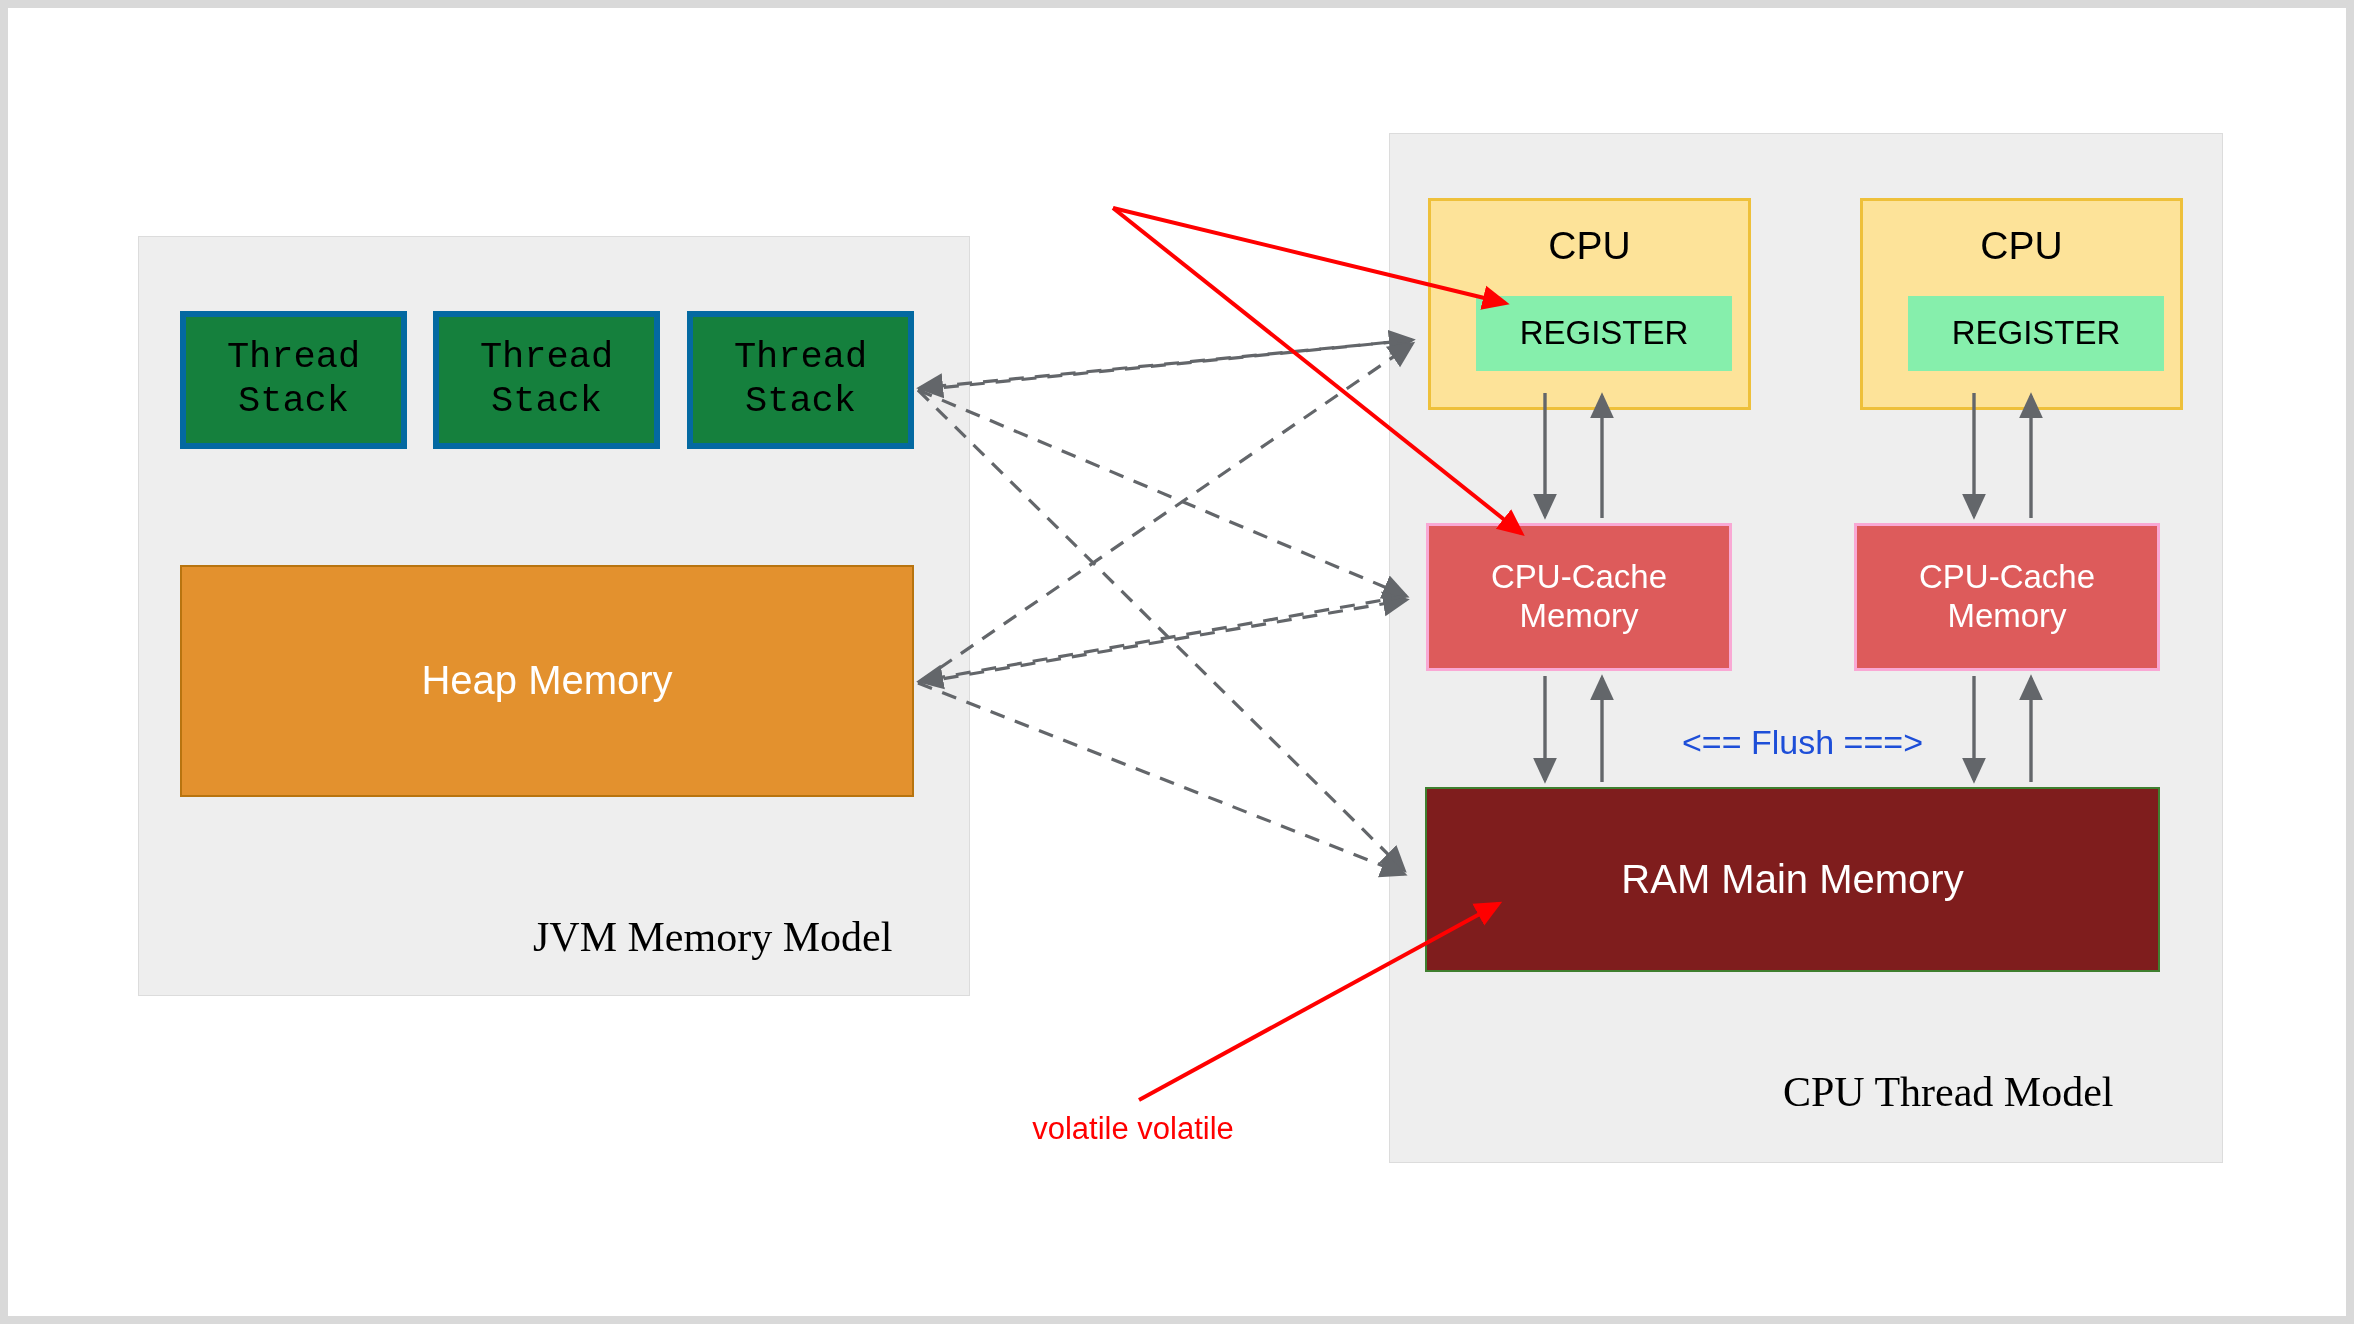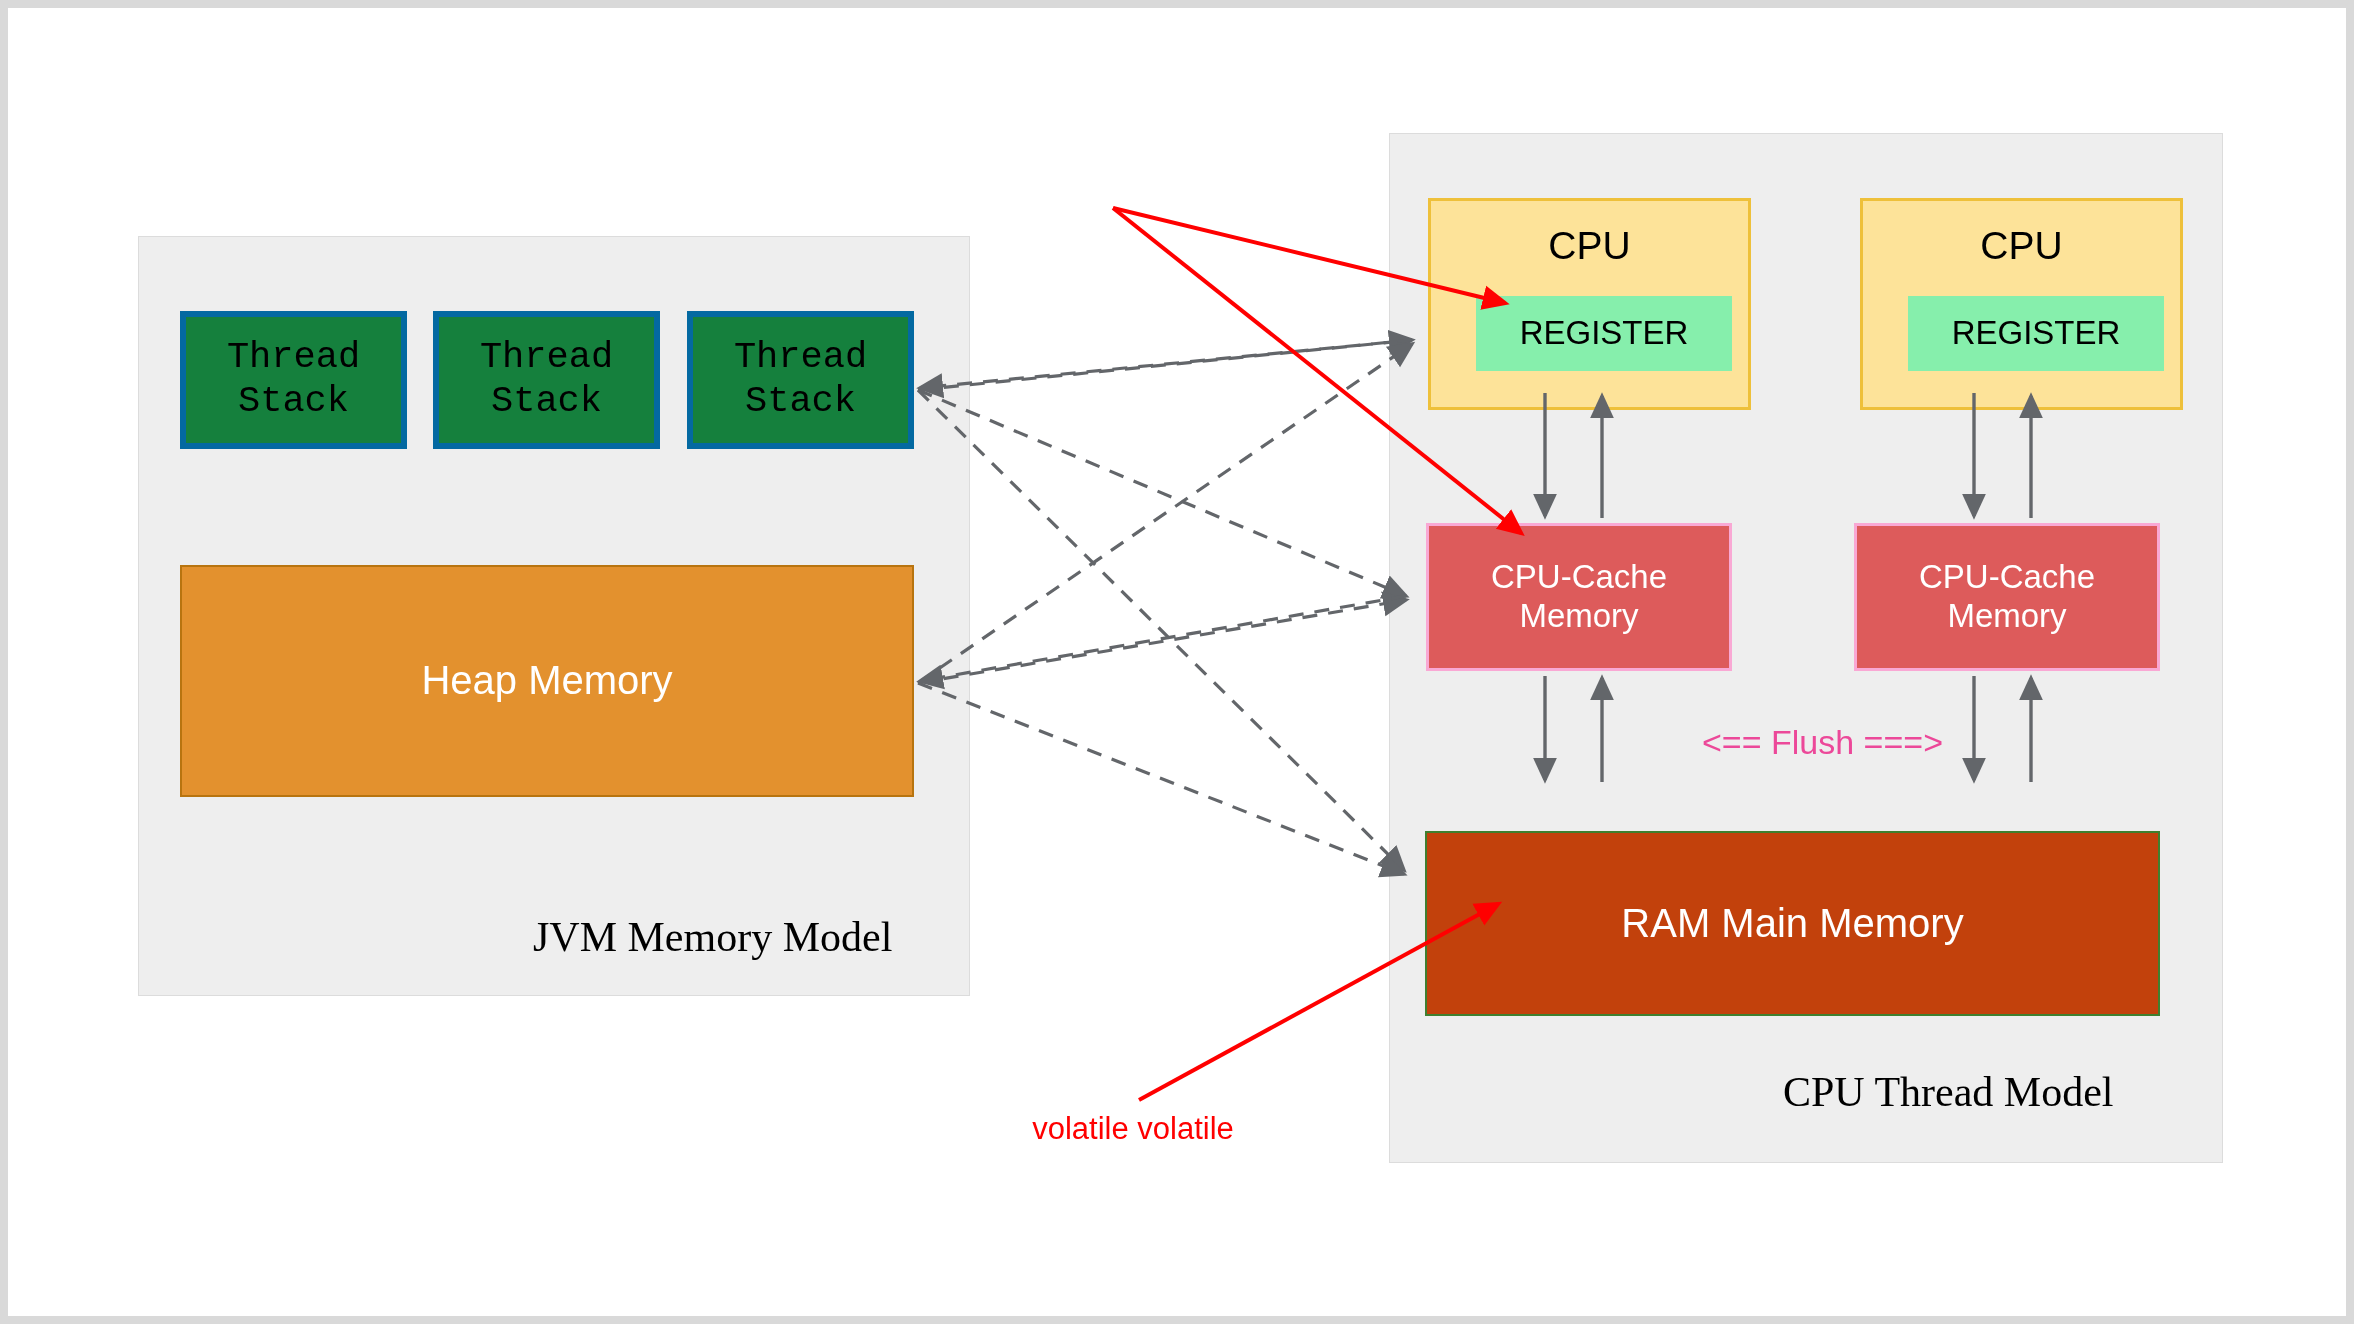--- a/index.html
+++ b/index.html
@@ -67,42 +67,40 @@
     border: none;
     text-align: center;
   }
   .cache {
     background: #dd5b5b;
     border: 3px solid #f9a8d4;
     color: #ffffff;
     font-size: 33px;
   }
   .ram {
-    background: #c2410c;
+    background: #7f1d1d;
     border: 2px solid #3f7f2f;
     color: #ffffff;
     font-size: 40px;
-    margin-top: 44px;
   }
   .red-label {
     position: absolute;
     color: #ff0000;
     font-size: 31px;
     text-align: center;
     line-height: 1.2;
     white-space: pre-line;
     font-family: "Liberation Sans", sans-serif;
   }
   .flush-label {
     position: absolute;
-    color: #ec4899;
+    color: #1d4ed8;
     font-size: 34px;
     white-space: nowrap;
     font-family: "Liberation Sans", sans-serif;
-    margin-left: 20px;
   }
   svg.overlay {
     position: absolute;
     left: 0;
     top: 0;
     width: 2354px;
     height: 1324px;
     pointer-events: none;
     overflow: visible;
   }

